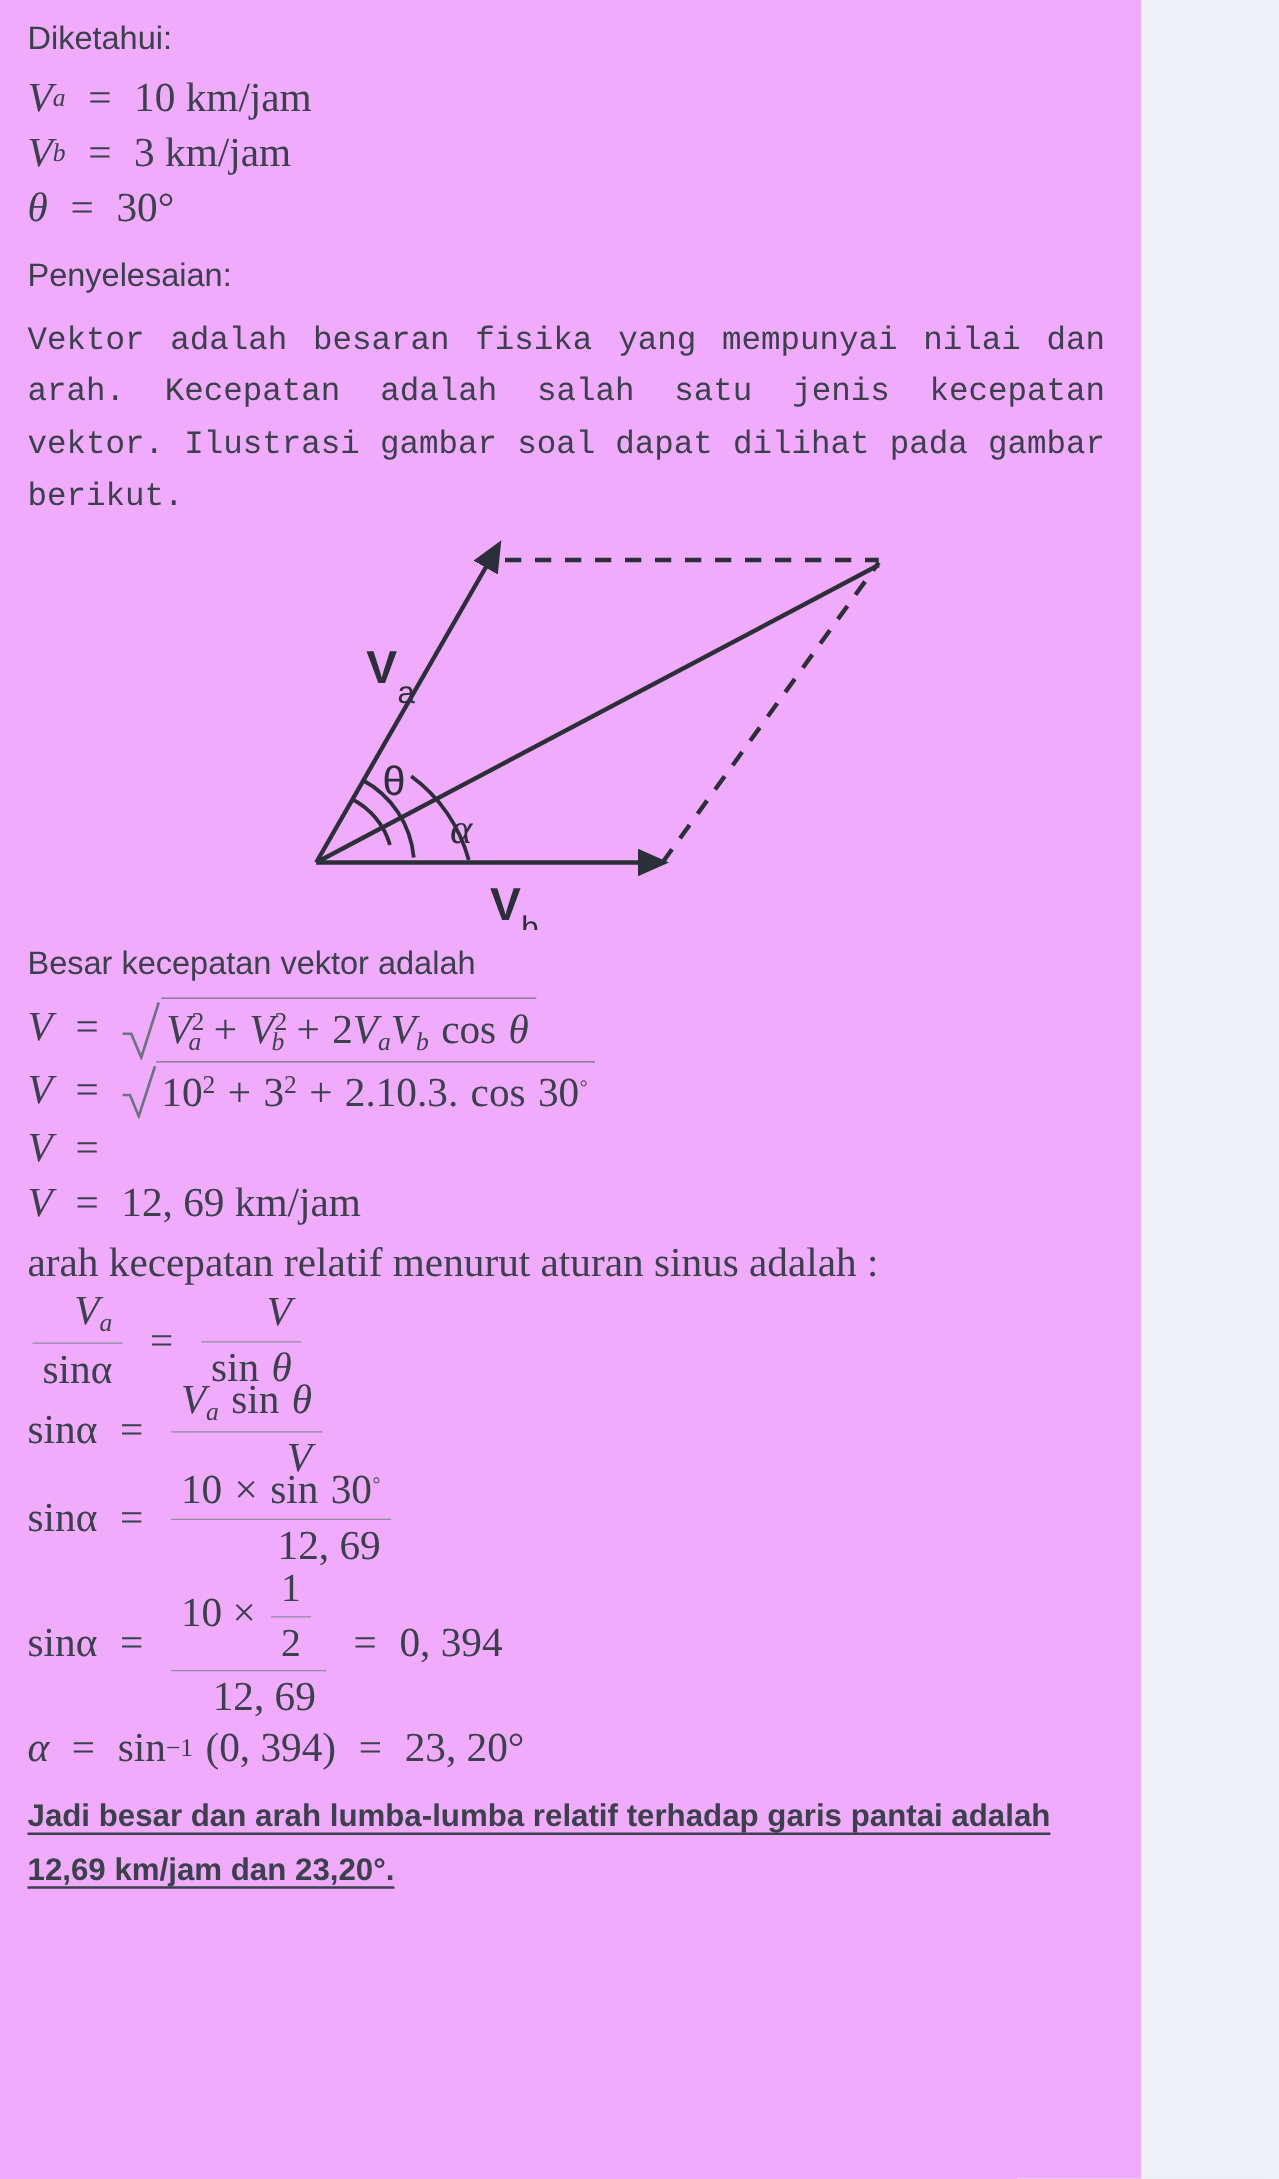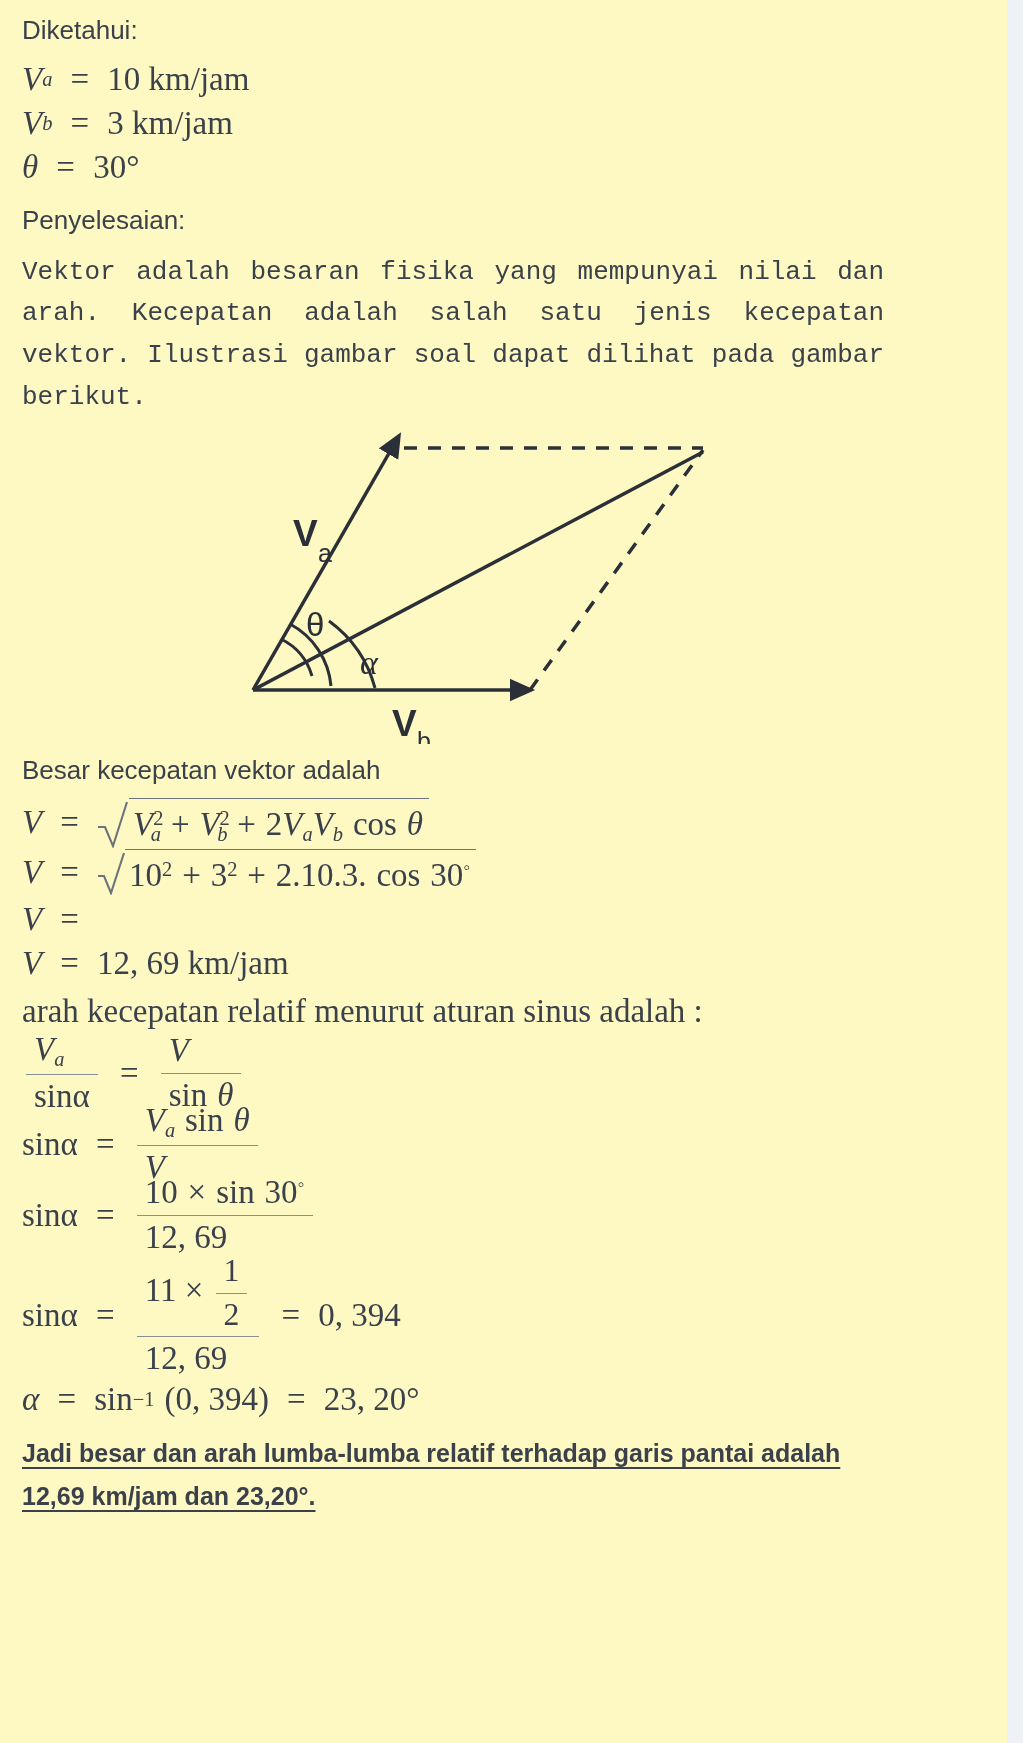--- a/index.html
+++ b/index.html
@@ -8,23 +8,23 @@
     background: #eef2f7;
   }
   body {
     width: 1023px;
     min-height: 1743px;
     font-family: "Liberation Sans", sans-serif;
     color: #333a45;
     -webkit-font-smoothing: antialiased;
   }
   .page {
-    width: 1007px;
+    width: 913px;
     min-height: 1743px;
-    background: #fef9c3;
+    background: #f0abfc;
     padding: 0;
     box-sizing: border-box;
     position: relative;
   }
   .inner {
     padding: 10px 22px 20px 22px;
   }
 
   
   .prose {
@@ -83,21 +83,21 @@
     border-top: 1.6px solid #6b737d;
     padding: 4px 6px 0 4px;
     margin-left: -2px;
   }
   .radsvg { display: block; }
 
   
   .frac {
     display: inline-flex;
     flex-direction: column;
-    align-items: flex-start;
+    align-items: flex-end;
     vertical-align: middle;
     margin: 0 4px;
   }
   .frac .num, .frac .den {
     padding: 0 8px;
     text-align: center;
     line-height: 1.15;
   }
   .frac .bar {
     border-top: 1.6px solid #8a9099;
@@ -298,21 +298,21 @@
       </span>
     </div>
 
     <div class="math mrow" style="margin-top:-6px;">
       <span class="op">sinα</span>
       <span class="sp2"></span>
         <span class="op">=</span>
         <span class="sp2"></span>
       <span class="frac">
         <span class="num">
-          <span class="op">11 ×</span>
+          <span class="op">10 ×</span>
           <span class="frac" style="font-size:0.96em;">
             <span class="num">1</span>
             <span class="bar"></span>
             <span class="den">2</span>
           </span>
         </span>
         <span class="bar"></span>
         <span class="den">12, 69</span>
       </span>
       <span class="sp2"></span>

